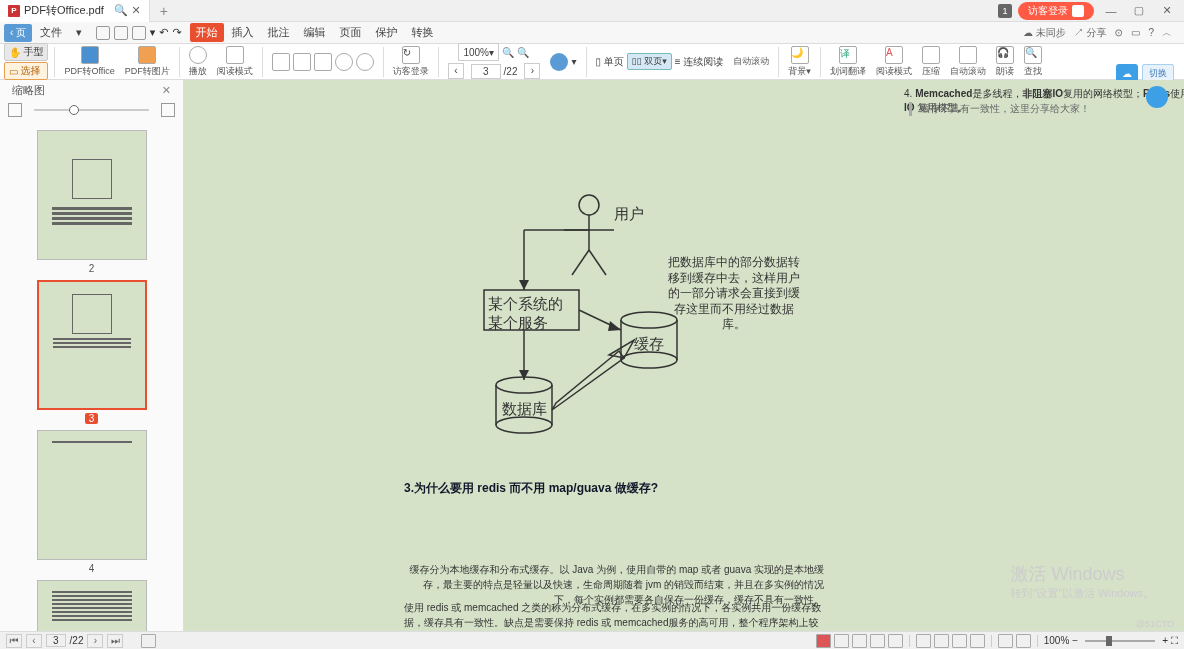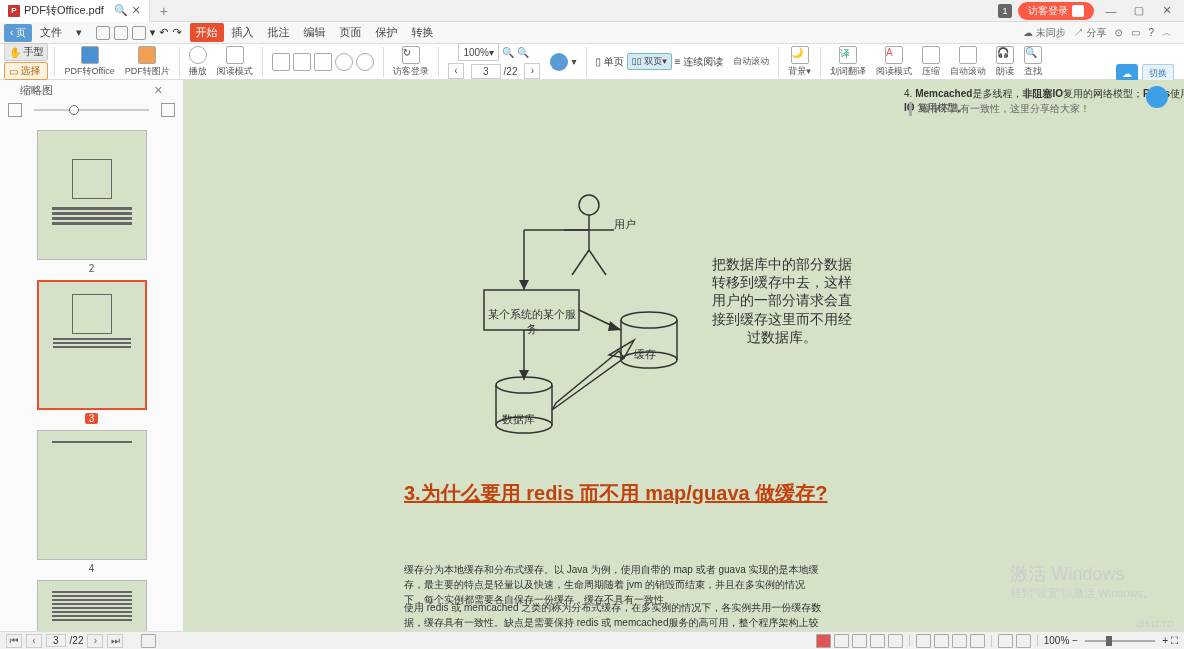--- a/index.html
+++ b/index.html
@@ -37,62 +37,62 @@
 .page-input { border: 1px solid #ccc; width: 30px; text-align: center; padding: 1px; }
 .chevron { width: 16px; height: 16px; border: 1px solid #ccc; text-align: center; line-height: 14px; }
 .eye-btn { width: 18px; height: 18px; background: #5b9bd5; border-radius: 50%; }
 .dual-page { background: #d4e8f5; border: 1px solid #7bb; padding: 1px 4px; border-radius: 2px; font-size: 9px; }
 .cloud-badge { position: absolute; right: 10px; top: 64px; display:flex; gap:4px; }
 .cloud-btn { background: #3da0e6; color: #fff; width: 22px; height: 18px; border-radius: 3px; display: flex; align-items: center; justify-content: center; font-size: 10px; }
 .switch-btn { background: #e8f2fb; border:1px solid #a8d0f0; height:18px; padding:0 6px; font-size:9px; color:#3a7bb8; border-radius:2px; display:inline-flex; align-items:center;}
 
 .main { display: flex; height: calc(649px - 22px - 22px - 36px - 18px); }
 .thumbs { width: 184px; background: #fafafa; border-right: 1px solid #ddd; display: flex; flex-direction: column; }
-.thumbs-head { height: 20px; display: flex; align-items: center; padding: 0 20px; font-size: 11px; color: #555; justify-content: space-between; }
+.thumbs-head { height: 20px; display: flex; align-items: center; padding: 0 12px; font-size: 11px; color: #555; justify-content: space-between; }
 .thumbs-tools { height: 20px; display: flex; align-items: center; padding: 0 8px; gap: 6px; }
 .th-ico { width: 14px; height: 14px; border: 1px solid #999; }
 .th-slider { flex: 1; height: 2px; background: #ccc; position: relative; margin: 0 6px; }
 .th-slider::after { content: ''; width: 8px; height: 8px; border: 1px solid #666; border-radius: 50%; background: #fff; position: absolute; left: 30%; top: -4px; }
 .thumbs-list { flex: 1; overflow-y: auto; padding: 4px 12px; }
 .thumb { margin: 6px auto 2px; width: 110px; text-align: center; }
 .thumb-page { width: 110px; height: 130px; background: #d5e2c8; border: 1px solid #bbb; margin-bottom: 2px; position: relative; overflow: hidden; }
 .thumb.selected .thumb-page { border: 2px solid #e94f2e; }
 .thumb-num { font-size: 10px; color: #555; }
 .thumb-num.selected-num { background: #e94f2e; color: #fff; padding: 0 4px; border-radius: 2px; display: inline-block; }
 .thumb-content { position: absolute; inset: 8px; font-size: 3px; color: #666; }
 
 .content { flex: 1; overflow: auto; background: #808080; position: relative; }
 .page-rendered { width: 100%; min-height: 100%; background: #d5e2c8; padding: 0; position: relative; }
 .diagram-area { position: absolute; left: 200px; top: 85px; width: 460px; height: 290px; }
-.heading-3 { position: absolute; left: 220px; top: 400px; font-size: 20px; font-weight: bold; color: #c2410c; text-decoration: underline; }
+.heading-3 { position: absolute; left: 220px; top: 400px; font-size: 12px; font-weight: bold; color: #0f172a; }
 .quote-src { position: absolute; left: 225px; top: 462px; font-size: 10px; color: #555; border-left: 3px solid #aaa; padding-left: 10px; }
 .quote-src a { color: #2a7ab0; text-decoration: underline; }
-.para-1 { position: absolute; left: 220px; top: 482px; width: 420px; font-size: 10px; color: #333; line-height: 1.5; }
+.para-1 { position: absolute; left: 220px; top: 482px; width: 420px; font-size: 10px; color: #333; line-height: 1.5; text-align: right; }
 .para-2 { position: absolute; left: 220px; top: 520px; width: 420px; font-size: 10px; color: #333; line-height: 1.5; }
 .note-4 { position: absolute; left: 720px; top: 7px; font-size: 10px; color: #333; width: 350px; }
 .note-4b { position: absolute; left: 725px; top: 22px; font-size: 10px; color: #666; border-left: 3px solid #aaa; padding-left: 8px; }
 .floating-btn { position: absolute; right: 16px; top: 6px; width: 22px; height: 22px; background: #3da0e6; border-radius: 50%; }
 
 .watermark { position: absolute; right: 30px; bottom: 30px; color: #ccc; pointer-events: none; text-align: left; }
 .watermark .wm1 { font-size: 18px; }
 .watermark .wm2 { font-size: 11px; }
 .bl-watermark { position: absolute; right: 10px; bottom: 2px; font-size: 9px; color: #ccc; }
 
 .status-bar { height: 18px; background: #f0f0f0; border-top: 1px solid #ddd; display: flex; align-items: center; padding: 0 6px; gap: 4px; font-size: 10px; }
 .sb-nav { width: 16px; height: 14px; border: 1px solid #ccc; text-align: center; line-height: 12px; color: #666; }
 .sb-page { border: 1px solid #ccc; padding: 0 6px; }
 .sb-right { margin-left: auto; display: flex; align-items: center; gap: 3px; }
 .sb-ico { width: 15px; height: 14px; border: 1px solid #aaa; border-radius: 1px; }
 .sb-sep { width: 1px; height: 12px; background: #ccc; margin: 0 3px; }
 .zoom-slider { width: 70px; height: 2px; background: #aaa; position: relative; margin: 0 4px; }
 .zoom-slider::after { content: ''; width: 6px; height: 10px; background: #666; position: absolute; left: 30%; top: -4px; }
 
 svg { display: block; }
-.diagram-label { font-size: 11px; margin-top: 12px; }
-.diagram-note { position: absolute; left: 280px; top: 90px; width: 140px; font-size: 14px; color: #333; line-height: 1.3; text-align: center; margin-left: 48px; }
+.diagram-label { font-size: 15px; }
+.diagram-note { position: absolute; left: 280px; top: 90px; width: 140px; font-size: 12px; color: #333; line-height: 1.3; text-align: center; }
 </style>
 </head>
 <body>
 
 <div class="title-bar">
   <div class="tab">
     <span class="pdf-icon">P</span>
     <span>PDF转Office.pdf</span>
     <span class="tab-search">🔍</span>
     <span class="tab-close">✕</span>
@@ -338,21 +338,21 @@
           <line x1="293" y1="155" x2="293" y2="195" stroke="#333" stroke-width="1.5"></line>
           <ellipse cx="265" cy="195" rx="28" ry="8" stroke="#333" fill="none" stroke-width="1.5"></ellipse>
 
           <polygon points="168,245 240,193 235,186 172,238" stroke="#333" fill="none" stroke-width="1.5"></polygon>
           <polygon points="240,193 250,175 225,190" stroke="#333" fill="none" stroke-width="1.5"></polygon>
 
           <line x1="195" y1="145" x2="237" y2="165" stroke="#333" stroke-width="1.5"></line>
           <polygon points="237,165 226,156 224,166" fill="#333"></polygon>
         </svg>
         <div style="position:absolute; left:230px; top:40px;" class="diagram-label">用户</div>
-        <div style="position:absolute; left:104px; top:130px; width:88px; text-align:center;" class="diagram-label">某个系统的某个服务</div>
+        <div style="position:absolute; left:104px; top:130px; width:88px; text-align:left;" class="diagram-label">某个系统的某个服务</div>
         <div style="position:absolute; left:250px; top:170px;" class="diagram-label">缓存</div>
         <div style="position:absolute; left:118px; top:235px;" class="diagram-label">数据库</div>
         <div class="diagram-note">把数据库中的部分数据转移到缓存中去，这样用户的一部分请求会直接到缓存这里而不用经过数据库。</div>
       </div>
 
       <div class="heading-3">3.为什么要用 redis 而不用 map/guava 做缓存?</div>
       <div class="para-1">缓存分为本地缓存和分布式缓存。以 Java 为例，使用自带的 map 或者 guava 实现的是本地缓存，最主要的特点是轻量以及快速，生命周期随着 jvm 的销毁而结束，并且在多实例的情况下，每个实例都需要各自保存一份缓存，缓存不具有一致性。</div>
       <div class="para-2">使用 redis 或 memcached 之类的称为分布式缓存，在多实例的情况下，各实例共用一份缓存数据，缓存具有一致性。缺点是需要保持 redis 或 memcached服务的高可用，整个程序架构上较为复杂。</div>
 
     </div>

